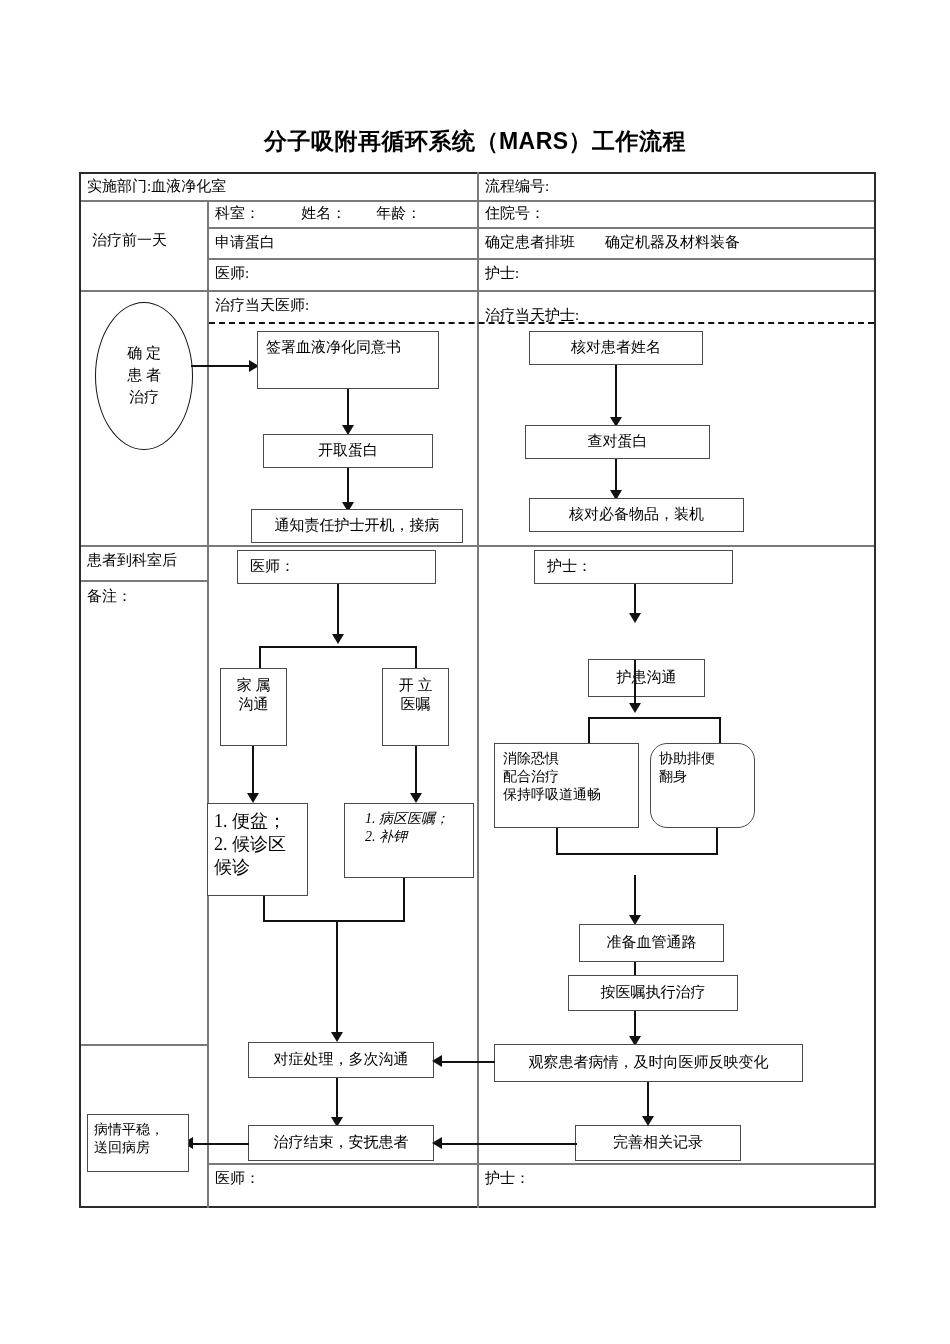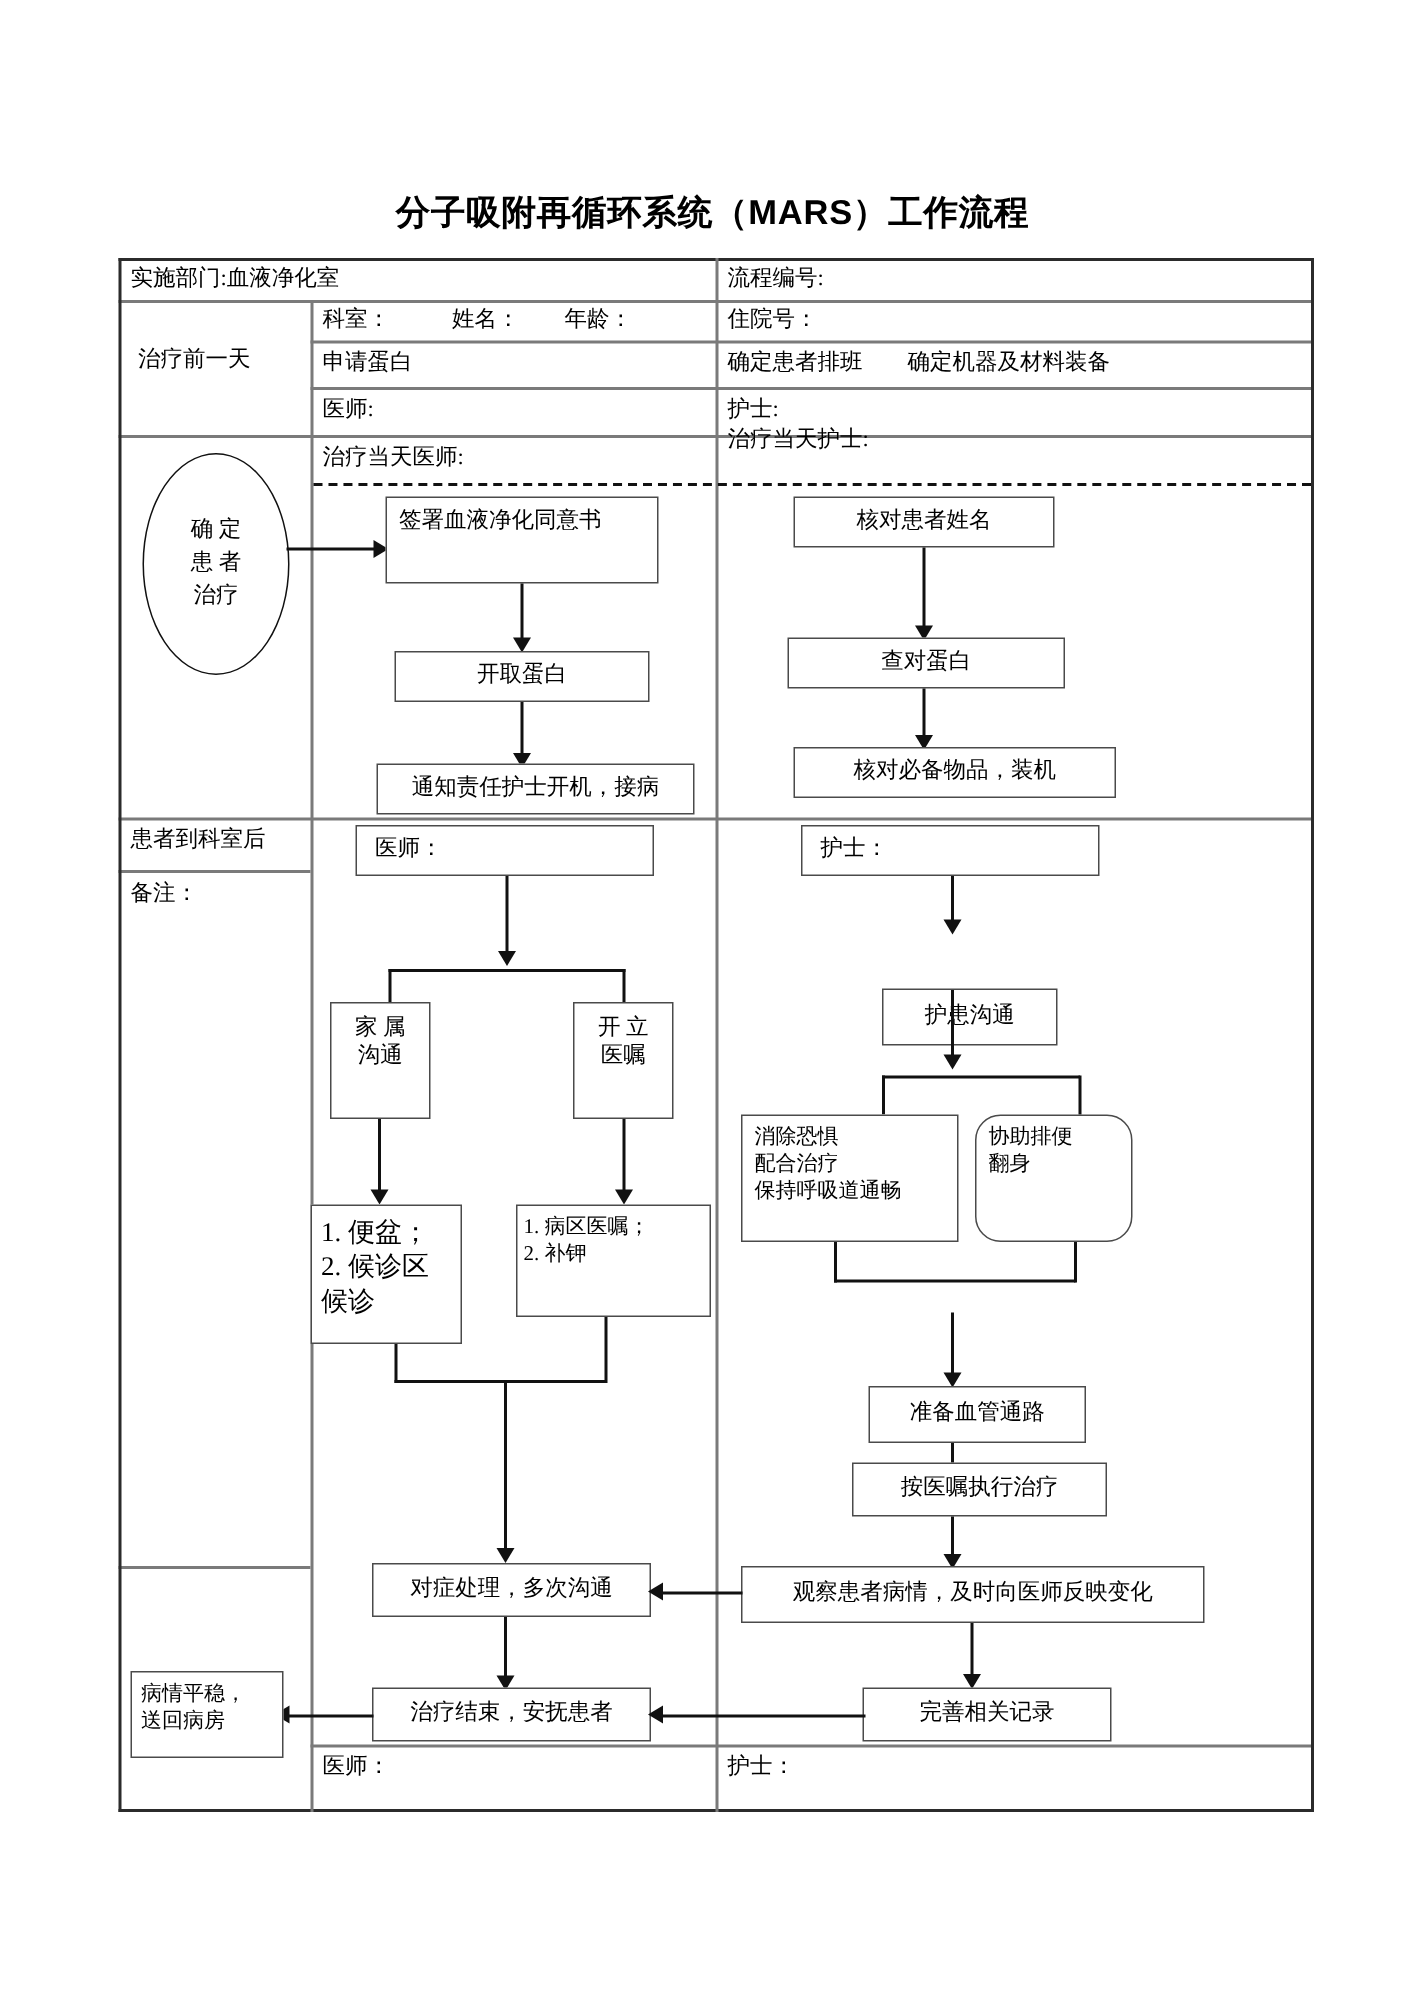--- a/index.html
+++ b/index.html
@@ -129,21 +129,21 @@
     <div class="cell" style="left:406px; top:32px;">住院号：</div>
 
     <div class="cell" style="left:13px; top:59px;">治疗前一天</div>
     <div class="cell" style="left:136px; top:61px;">申请蛋白</div>
     <div class="cell" style="left:406px; top:61px;">确定患者排班        确定机器及材料装备</div>
 
     <div class="cell" style="left:136px; top:92px;">医师:</div>
     <div class="cell" style="left:406px; top:92px;">护士:</div>
 
     <div class="cell" style="left:136px; top:124px;">治疗当天医师:</div>
-    <div class="cell" style="left:406px; top:112px;">治疗当天护士:</div>
+    <div class="cell" style="left:406px; top:134px;">治疗当天护士:</div>
 
     <div class="dashsep" style="left:130px; top:150px; width:665px;"></div>
 
     <div class="ellipse" style="left:16px; top:130px; width:98px; height:148px;">确  定
 患  者
 治疗</div>
 
     <div class="ch" style="left:112px; top:193px; width:60px;"></div>
     <div class="arrow-r" style="left:170px; top:188px;"></div>
 
@@ -184,21 +184,21 @@
 医嘱</div>
 
     <div class="cv" style="left:173px; top:574px; height:52px;"></div>
     <div class="arrow-d" style="left:168px; top:621px;"></div>
     <div class="cv" style="left:336px; top:574px; height:52px;"></div>
     <div class="arrow-d" style="left:331px; top:621px;"></div>
 
     <div class="box tl" style="left:128px; top:631px; width:101px; height:93px; padding:6px 6px; font-size:18px;">1. 便盆；
 2. 候诊区
     候诊</div>
-    <div class="box tl" style="left:265px; top:631px; width:130px; height:75px; padding:6px 4px; font-size:14px;"> 1.   病区医嘱；
+    <div class="box tl" style="left:265px; top:631px; width:130px; height:75px; padding:6px 20px; font-size:14px;font-style:italic;"> 1.   病区医嘱；
  2.   补钾</div>
 
     <div class="cv" style="left:184px; top:724px; height:26px;"></div>
     <div class="cv" style="left:324px; top:706px; height:44px;"></div>
     <div class="ch" style="left:184px; top:748px; width:141px;"></div>
     <div class="cv" style="left:257px; top:748px; height:117px;"></div>
     <div class="arrow-d" style="left:252px; top:860px;"></div>
 
     <div class="box" style="left:169px; top:870px; width:186px; height:36px;">对症处理，多次沟通</div>
     <div class="cv" style="left:257px; top:906px; height:44px;"></div>

